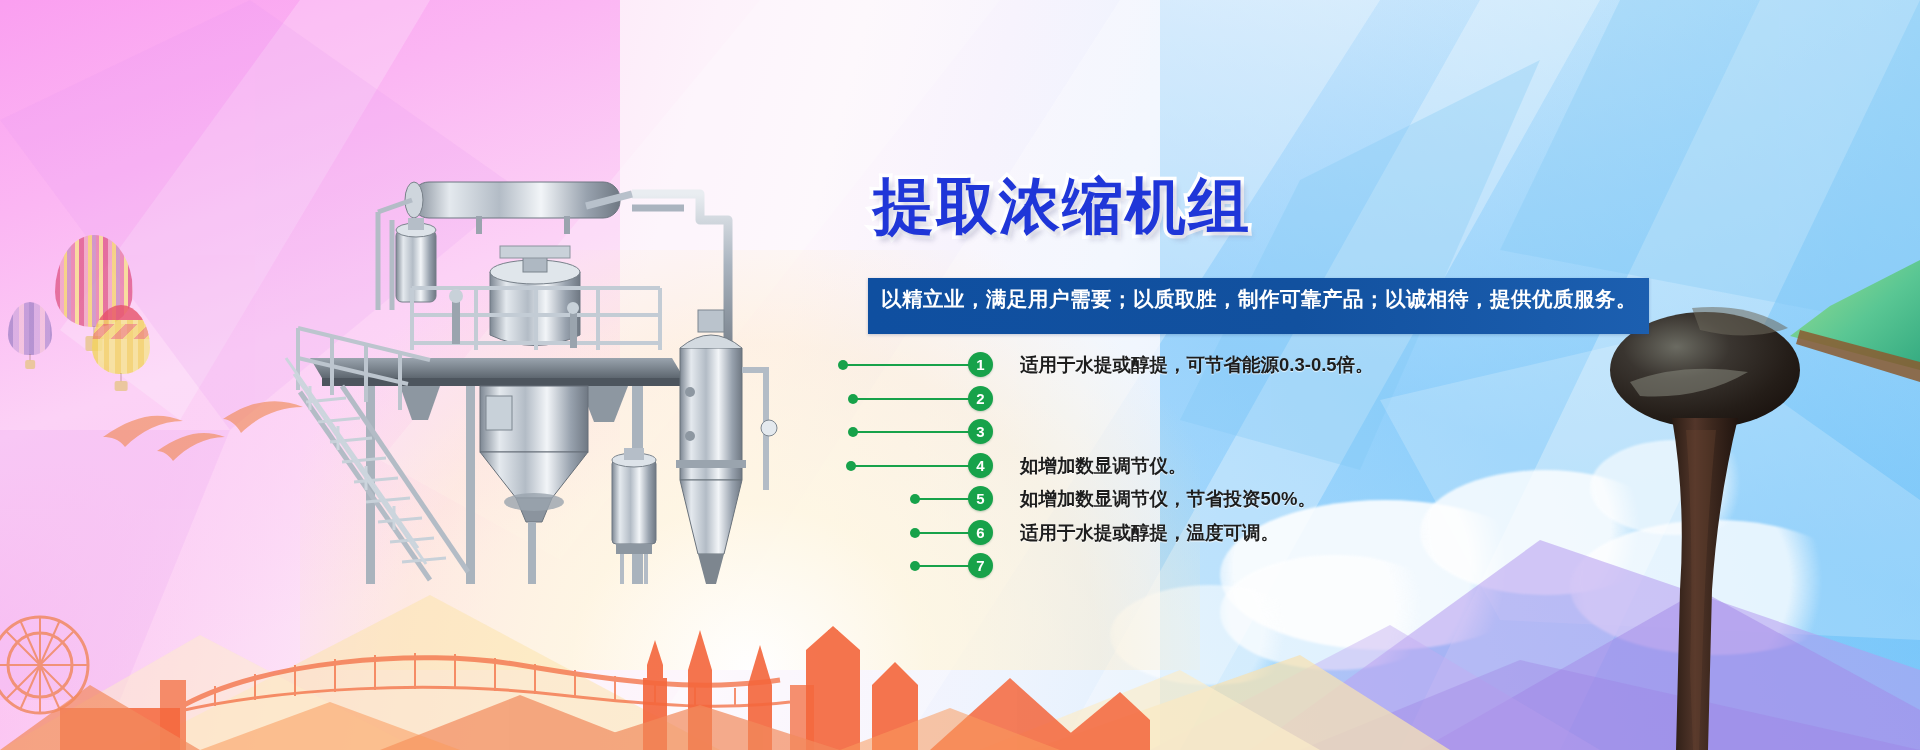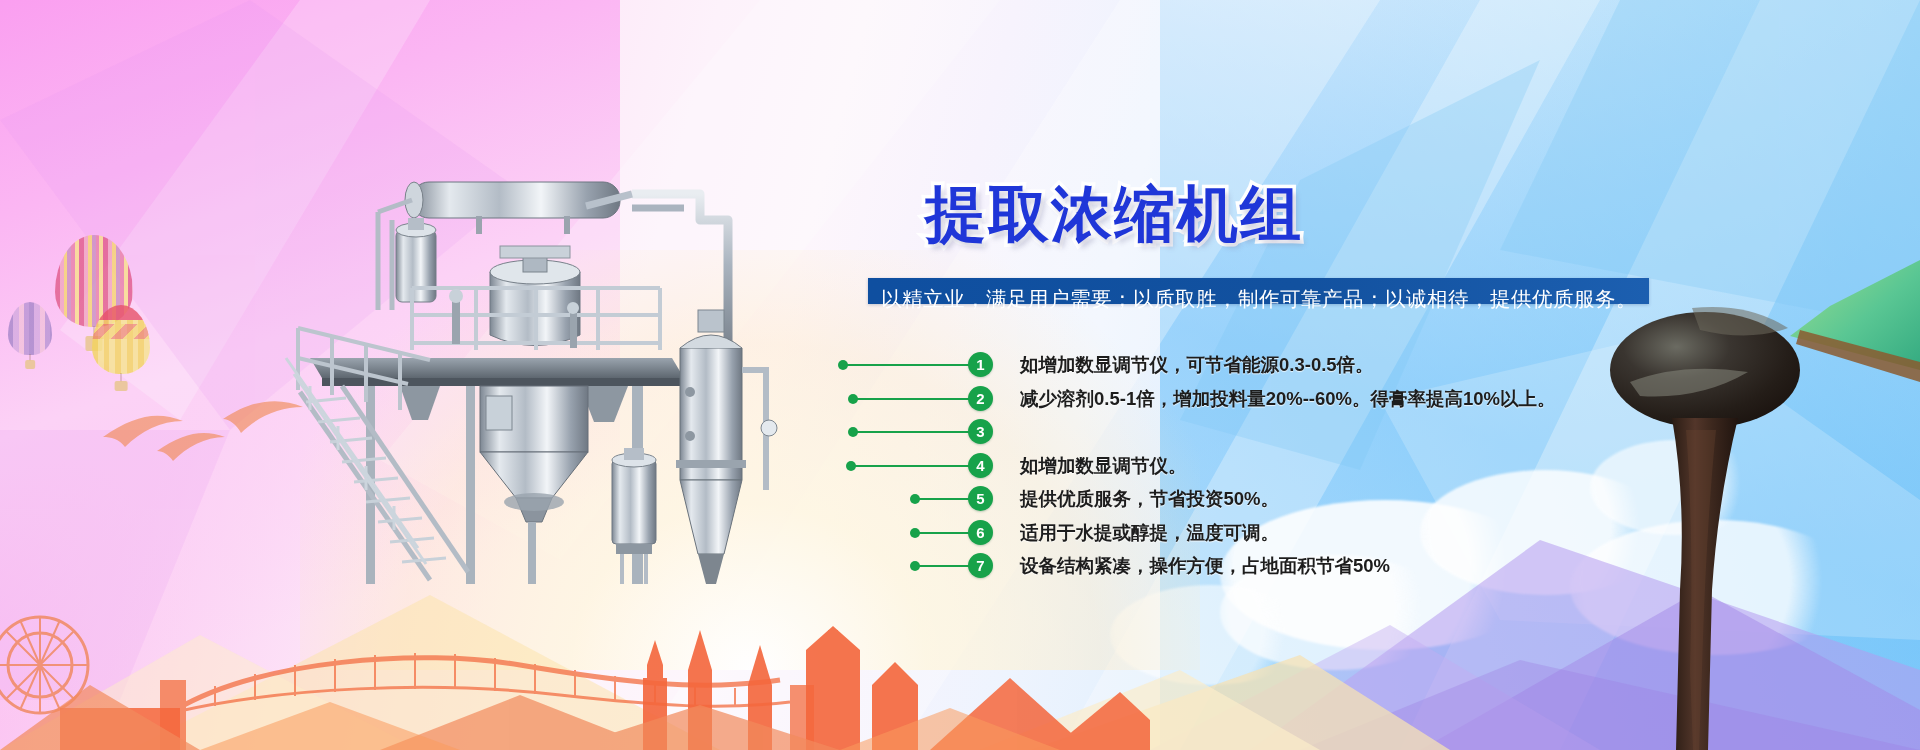--- a/index.html
+++ b/index.html
@@ -62,28 +62,28 @@
   .city { position:absolute; left:0; bottom:0; width:1150px; height:270px; }
   .mountains { position:absolute; left:0; bottom:0; width:1920px; height:330px; }
 
   
   .machine { position:absolute; left:280px; top:160px; width:520px; height:430px; }
 
   
   .drip { position:absolute; right:0; top:250px; width:420px; height:500px; }
 
   
-  .headline { position:absolute; left:925px; top:176px; font-size:61px;
+  .headline { position:absolute; left:873px; top:176px; font-size:61px;
     font-weight:bold; letter-spacing:2px; color:#1f36d8; line-height:1;
     -webkit-text-stroke:7px #ffffff; paint-order:stroke fill;
-    text-shadow:4px 5px 5px rgba(120,120,160,.30); white-space:nowrap;margin-top:8px; }
-
-  .subbar { position:absolute; left:868px; top:278px; height:26px;
+    text-shadow:4px 5px 5px rgba(120,120,160,.30); white-space:nowrap; }
+
+  .subbar { position:absolute; left:868px; top:278px; height:56px;
     background:linear-gradient(90deg,#0f4fa0 0%,#12519f 55%,#1c5fb0 100%);
-    color:#fff; font-size:20.5px; font-weight:normal; line-height:42px;
+    color:#fff; font-size:20.5px; font-weight:bold; line-height:42px;
     padding:0 12px 0 13px; letter-spacing:.5px; white-space:nowrap;
     box-shadow:0 1px 3px rgba(30,60,120,.25); }
 
   .flist { position:absolute; left:838px; top:348px; width:740px; }
   .frow { position:relative; height:33.5px; }
   .fline { position:absolute; top:16px; height:2px; background:#17a24a; }
   .fdot  { position:absolute; top:12px; width:10px; height:10px; border-radius:50%;
     background:#17a24a; }
   .fnum { position:absolute; left:130px; top:4px; width:25px; height:25px;
     border-radius:50%; background:#17a24a; color:#fff; font-size:15px;
@@ -421,52 +421,50 @@
 
   <div class="headline">提取浓缩机组</div>
 
   <div class="subbar">以精立业，满足用户需要；以质取胜，制作可靠产品；以诚相待，提供优质服务。</div>
 
   <div class="flist">
       <div class="frow">
         <span class="fdot" style="left: 0px;"></span>
         <span class="fline" style="left: 8px; width: 124px;"></span>
         <span class="fnum">1</span>
-        <span class="ftext">如增加数显调节仪，可节省能源0.3-0.5倍。</span>
+        <span class="ftext">适用于水提或醇提，可节省能源0.3-0.5倍。</span>
       </div>
       <div class="frow">
         <span class="fdot" style="left: 10px;"></span>
         <span class="fline" style="left: 18px; width: 114px;"></span>
         <span class="fnum">2</span>
-        <span class="ftext">减少溶剂0.5-1倍，增加投料量20%--60%。得膏率提高10%以上。</span>
       </div>
       <div class="frow">
         <span class="fdot" style="left: 10px;"></span>
         <span class="fline" style="left: 18px; width: 114px;"></span>
         <span class="fnum">3</span>
       </div>
       <div class="frow">
         <span class="fdot" style="left: 8px;"></span>
         <span class="fline" style="left: 16px; width: 116px;"></span>
         <span class="fnum">4</span>
         <span class="ftext">如增加数显调节仪。</span>
       </div>
       <div class="frow">
         <span class="fdot" style="left: 72px;"></span>
         <span class="fline" style="left: 80px; width: 52px;"></span>
         <span class="fnum">5</span>
-        <span class="ftext">提供优质服务，节省投资50%。</span>
+        <span class="ftext">如增加数显调节仪，节省投资50%。</span>
       </div>
       <div class="frow">
         <span class="fdot" style="left: 72px;"></span>
         <span class="fline" style="left: 80px; width: 52px;"></span>
         <span class="fnum">6</span>
         <span class="ftext">适用于水提或醇提，温度可调。</span>
       </div>
       <div class="frow">
         <span class="fdot" style="left: 72px;"></span>
         <span class="fline" style="left: 80px; width: 52px;"></span>
         <span class="fnum">7</span>
-        <span class="ftext">设备结构紧凑，操作方便，占地面积节省50%</span>
       </div>
     </div>
 
 </div>
 
 </body></html>

